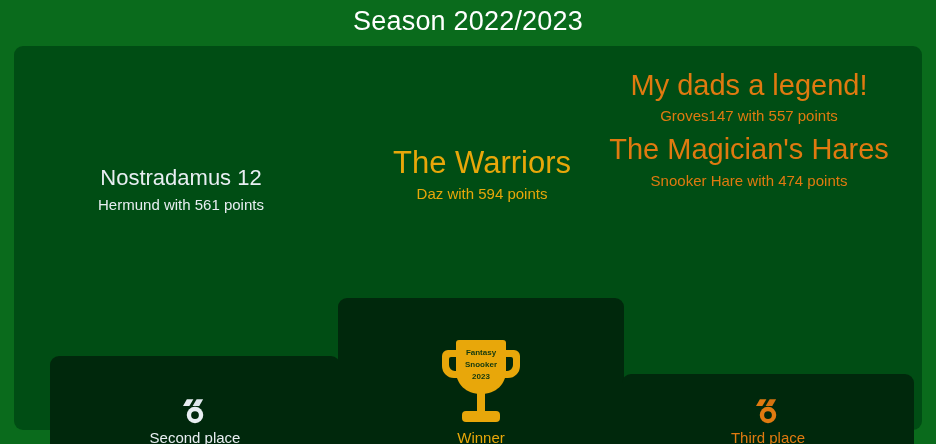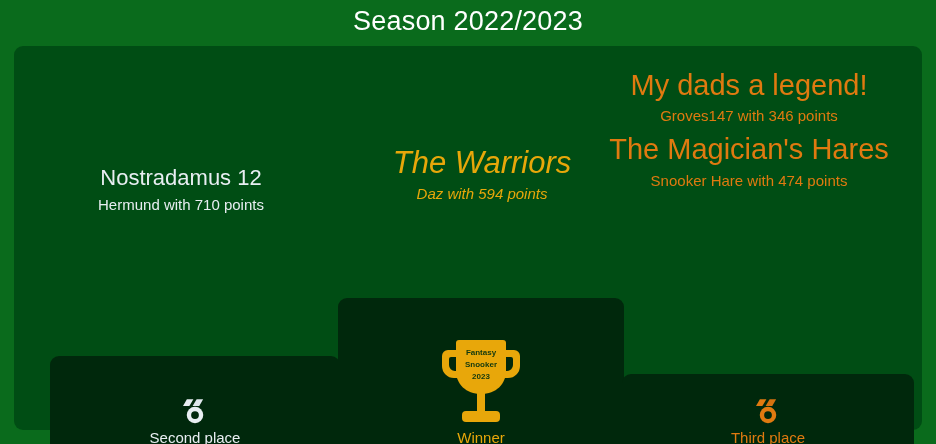--- a/index.html
+++ b/index.html
@@ -43,21 +43,21 @@
     border-radius: 9px;
   }
 
   
   .col {
     position: absolute;
     text-align: center;
   }
 
   .col-second { left: 22px;  top: 120px; width: 290px; }
-  .col-first  { left: 324px; top: 100px; width: 288px; font-style: italic; }
+  .col-first  { left: 324px; top: 100px; width: 288px; }
   .col-third  { left: 592px; top: 24px;  width: 286px; }
 
   .team-name {
     margin: 0;
     line-height: 1.08;
     font-weight: 400;
   }
   .team-sub {
     margin: 6px 0 0 0;
     font-weight: 400;
@@ -117,32 +117,32 @@
 <body>
 
 <div class="page">
 
   <div class="season-title">Season 2022/2023</div>
 
   <div class="podium-card">
 
     <div class="col col-second second">
       <p class="team-name">Nostradamus 12</p>
-      <p class="team-sub">Hermund with 710 points</p>
+      <p class="team-sub">Hermund with 561 points</p>
     </div>
 
     <div class="col col-first first">
       <p class="team-name">The Warriors</p>
       <p class="team-sub">Daz with 594 points</p>
     </div>
 
     <div class="col col-third third">
       <div class="third-entry">
         <p class="team-name">My dads a legend!</p>
-        <p class="team-sub">Groves147 with 346 points</p>
+        <p class="team-sub">Groves147 with 557 points</p>
       </div>
       <div class="third-entry">
         <p class="team-name">The Magician's Hares</p>
         <p class="team-sub">Snooker Hare with 474 points</p>
       </div>
     </div>
 
     <div class="block block-second">
       <div class="block-inner">
         <span class="icon-wrap">

